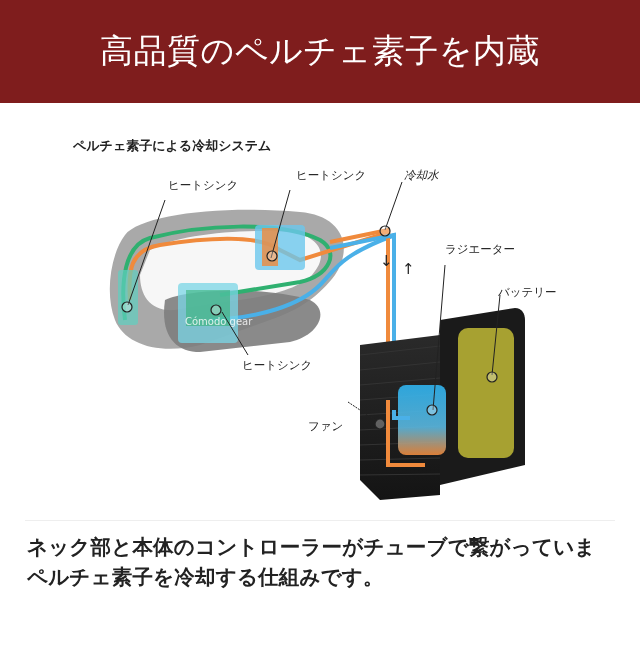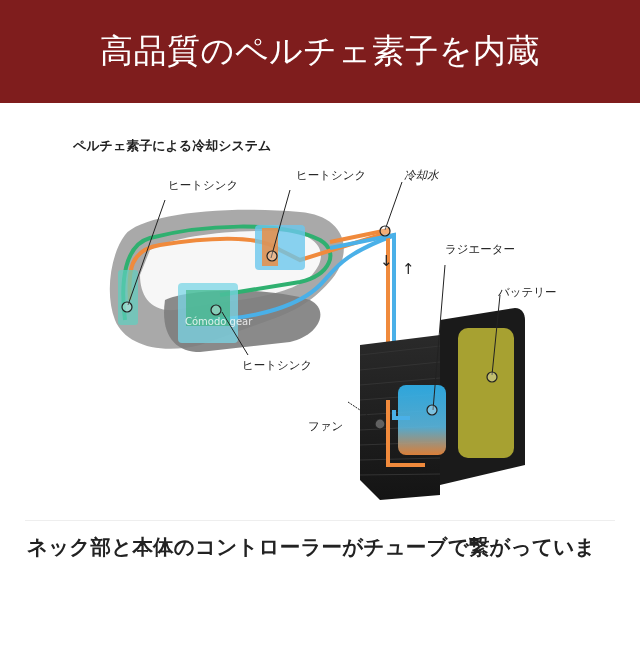--- a/index.html
+++ b/index.html
@@ -111,13 +111,14 @@
   <div class="lbl" style="left:498px;top:135px;">バッテリー</div>
   <div class="lbl" style="left:308px;top:245px;margin-top:24px;">ファン</div>
   <div class="lbl" style="left:380px;top:102px;font-size:15px;">↓</div>
   <div class="lbl" style="left:402px;top:110px;font-size:15px;">↑</div>
 </div>
 
 <div class="divider"></div>
 
 <div class="desc">
   <span>ネック部と本体のコントローラーがチューブで繋がっていま</span>
+  <span>ペルチェ素子を冷却する仕組みです。</span>
 </div>
 
 </body></html>

